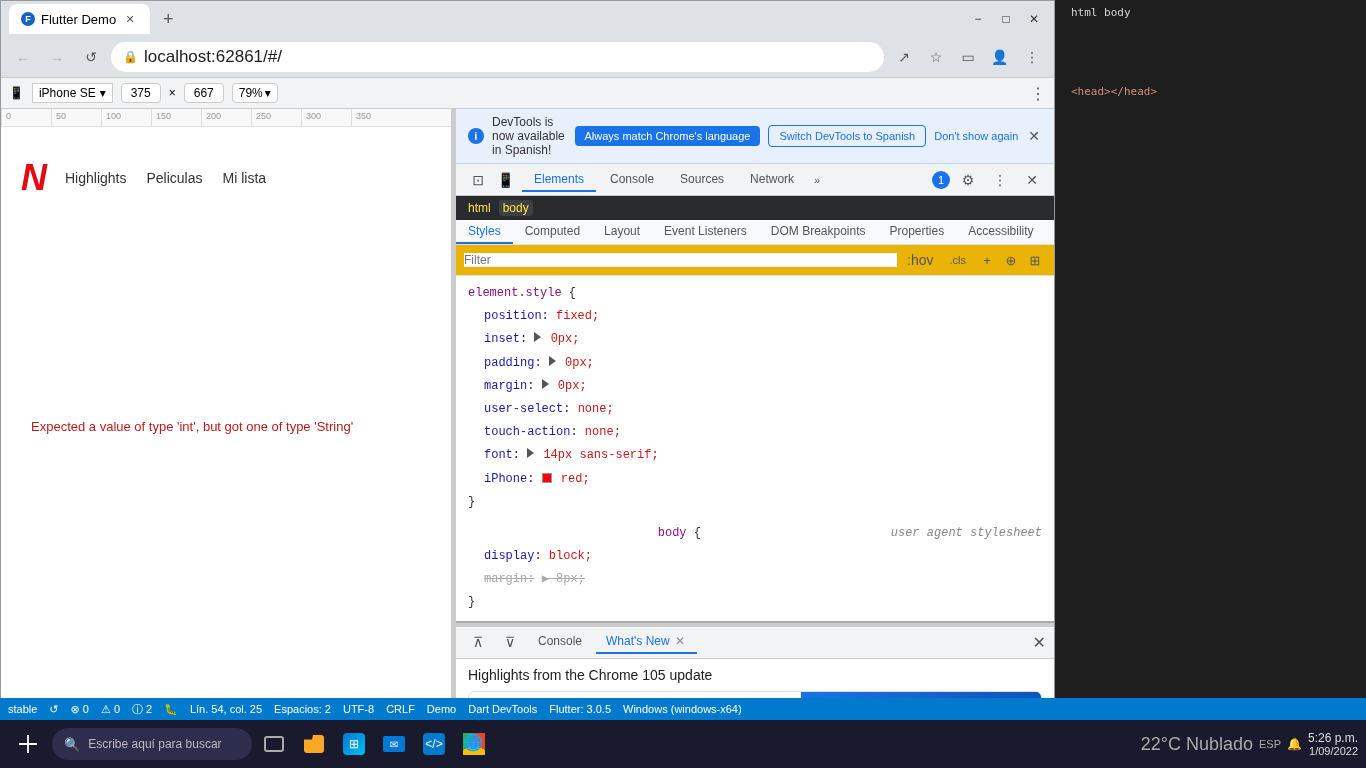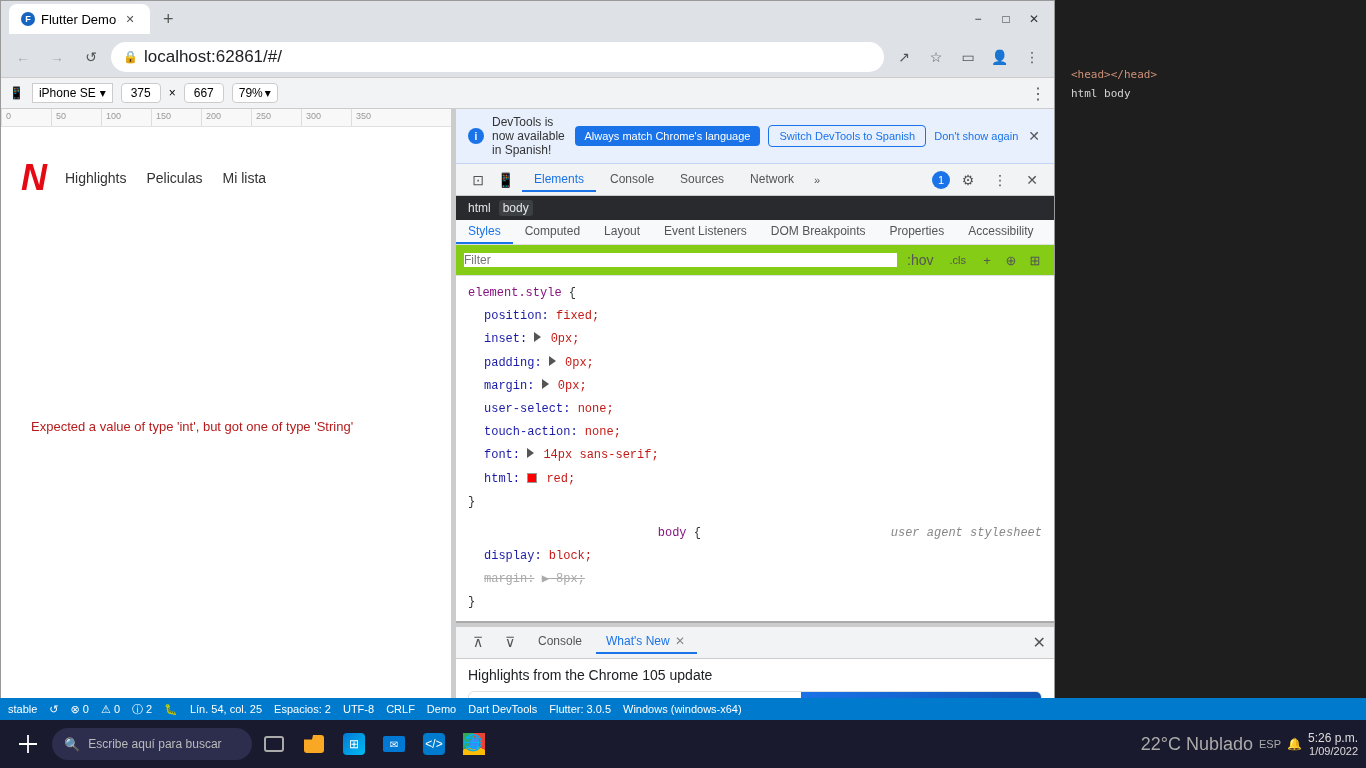--- a/index.html
+++ b/index.html
@@ -282,21 +282,21 @@
     
     .breadcrumb {
       background: #292a2d;
       padding: 4px 12px;
       display: flex;
       align-items: center;
       gap: 4px;
       font-size: 12px;
     }
     .breadcrumb span { color: #aaa; }
-    .breadcrumb .tag { color: #e5e5e5; }
+    .breadcrumb .tag { color: #fde047; }
     .breadcrumb .selected { background: #3c4043; border-radius: 3px; padding: 1px 4px; }
 
     
     .inspector-tools {
       display: flex;
       align-items: center;
       gap: 0;
     }
     .inspect-icon-btn {
       width: 28px; height: 28px;
@@ -324,21 +324,21 @@
       border-bottom: 2px solid #1a73e8;
     }
 
     
     .filter-bar {
       display: flex;
       align-items: center;
       padding: 4px 8px;
       border-bottom: 1px solid #e0e0e0;
       gap: 4px;
-      background: #84cc16;
+      background: #eab308;
     }
     .filter-input {
       flex: 1;
       border: none;
       outline: none;
       font-size: 12px;
       color: #333;
     }
     .filter-pseudo {
       font-size: 14px;
@@ -746,21 +746,21 @@
           </div>
           <div class="css-rule">
             <span class="css-property">    touch-action: </span><span class="css-value">none;</span>
           </div>
           <div class="css-rule">
             <span class="css-property">    font: </span>
             <span style="display:inline-block;width:0;height:0;border-top:5px solid transparent;border-bottom:5px solid transparent;border-left:7px solid #555;margin-right:2px;"></span>
             <span class="css-value"> 14px sans-serif;</span>
           </div>
           <div class="css-rule">
-            <span class="css-property">    html: </span>
+            <span class="css-property">    iPhone: </span>
             <span class="color-swatch" style="background:red;"></span>
             <span class="css-value">red;</span>
           </div>
           <div class="css-rule">
             <span class="css-brace">}</span>
           </div>
 
           <div class="css-rule" style="margin-top:8px;text-align:center;">
             <span class="css-selector">body</span>
             <span class="css-brace"> {</span>
@@ -807,22 +807,22 @@
         </div>
 
       </div>
     </div>
 
   </div>
 </div>
 
 <div class="vscode-panel">
   <div class="vscode-code">
+    <div style="color:#d4d4d4; font-size:11px; font-family:monospace; padding:2px 8px;">html  body</div>
     <div style="color:#ce9178; font-size:11px; font-family:monospace; padding:4px 8px; margin-top:60px;">&lt;head&gt;&lt;/head&gt;</div>
-    <div style="color:#d4d4d4; font-size:11px; font-family:monospace; padding:2px 8px;">html  body</div>
   </div>
 </div>
 
 <div class="status-bar" style="position:absolute; bottom:48px; left:0; right:0; z-index:10;">
   <span>stable</span>
   <span>↺</span>
   <span>⊗ 0</span>
   <span>⚠ 0</span>
   <span>ⓘ 2</span>
   <span>🐛</span>

